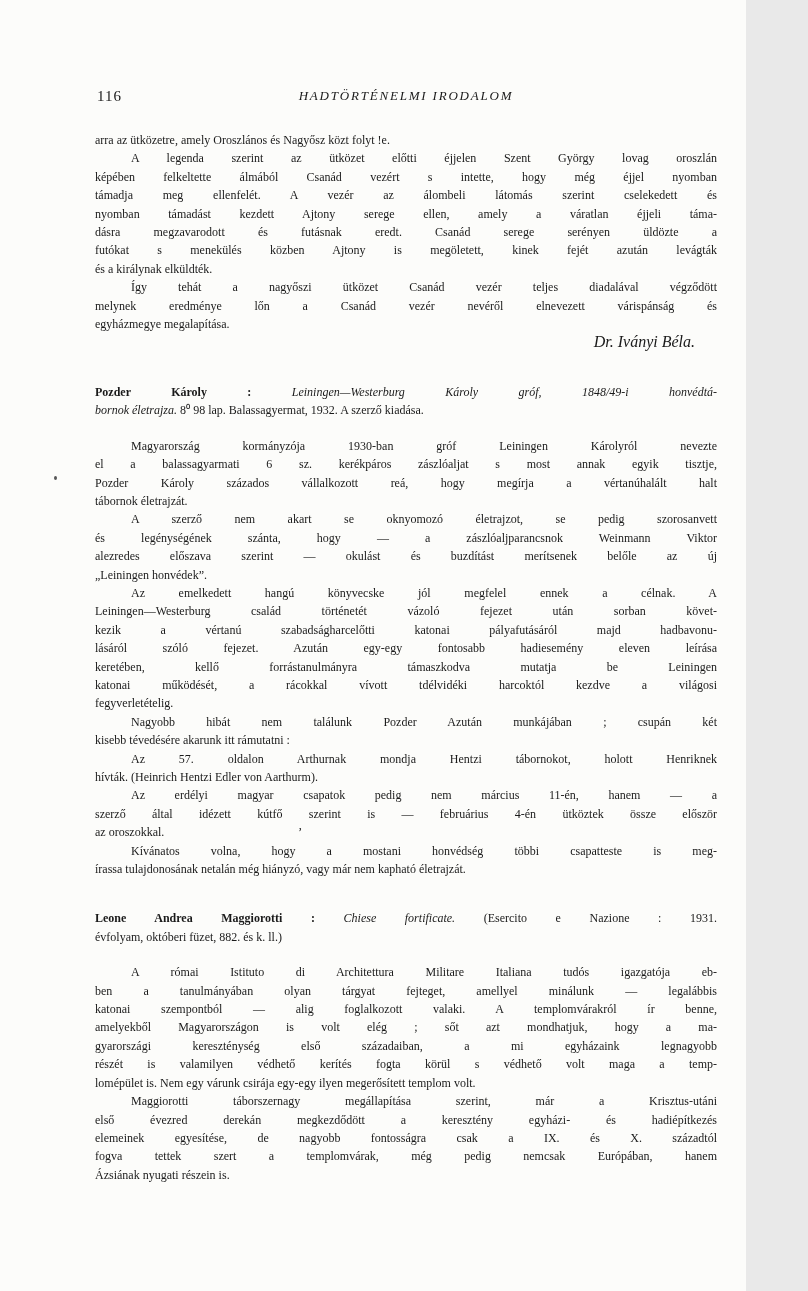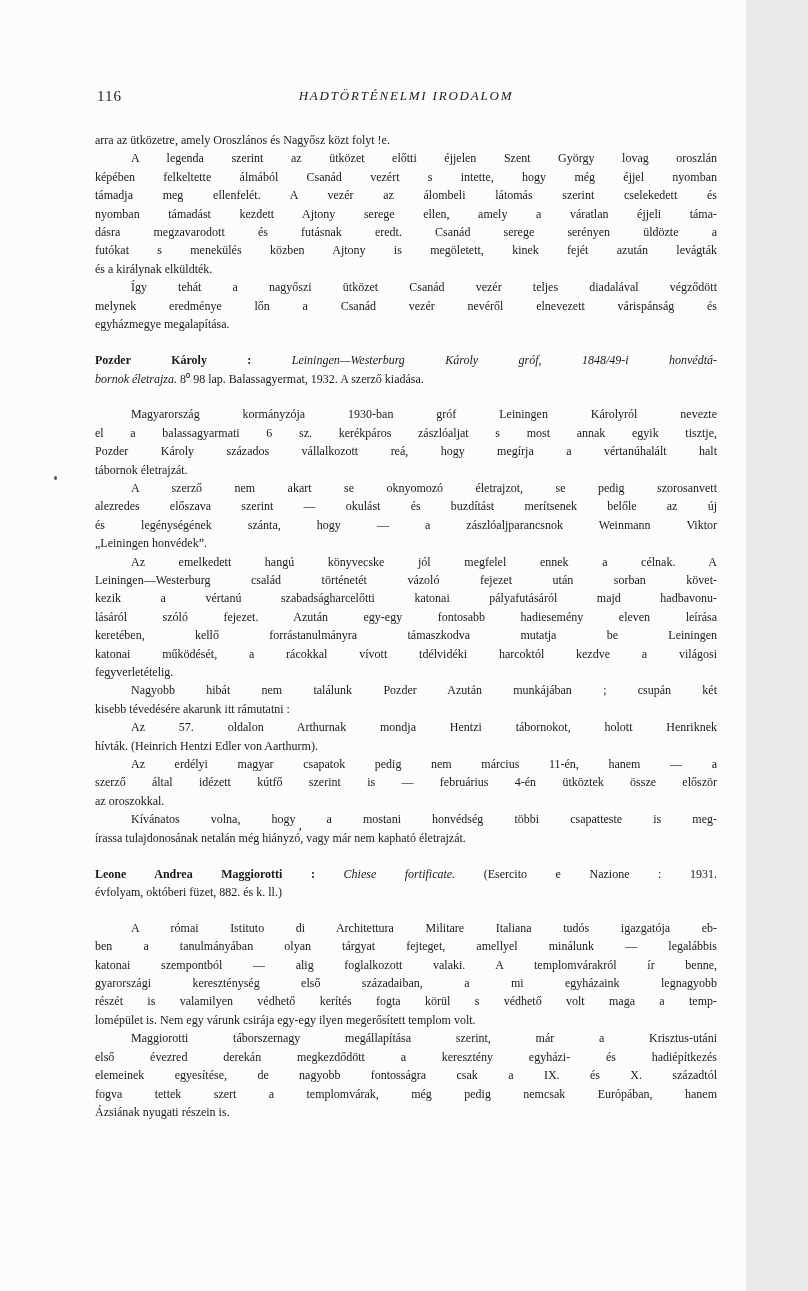--- a/index.html
+++ b/index.html
@@ -39,21 +39,21 @@
     font-size: 12px;
     line-height: 18.4px;
     text-align: justify;
     text-align-last: justify;
     white-space: normal;
   }
   .line.pl { text-align: left; text-align-last: left; }
   .line.ind { text-indent: 36px; }
   .seg-b { font-weight: bold; }
   .seg-i { font-style: italic; }
-  .block.heading { margin: 18px 0 17px 0; }
+  .block.heading { margin: 31px 0 17px 0; }
   .block.signature .line {
     text-align: right; text-align-last: right;
     font-style: italic;
     padding-right: 22px;
     font-size: 16px;
   }
   .artifact-dot {
     position: absolute; left: 54px; top: 476px;
     width: 3px; height: 4px; border-radius: 50%;
     background: #3a3a3a; opacity: .85;
@@ -84,36 +84,39 @@
             <div class="line"><span>nyomban támadást kezdett Ajtony serege ellen, amely a váratlan éjjeli táma-</span></div>
             <div class="line"><span>dásra megzavarodott és futásnak eredt. Csanád serege serényen üldözte a</span></div>
             <div class="line"><span>futókat s menekülés közben Ajtony is megöletett, kinek fejét azután levágták</span></div>
             <div class="line pl"><span>és a királynak elküldték.</span></div>
           </div>
           <div class="block para">
             <div class="line ind"><span>Így tehát a nagyőszi ütközet Csanád vezér teljes diadalával végződött</span></div>
             <div class="line"><span>melynek eredménye lőn a Csanád vezér nevéről elnevezett várispánság és</span></div>
             <div class="line pl"><span>egyházmegye megalapítása.</span></div>
           </div>
+          <div class="block signature">
+            <div class="line pl"><span class="seg-i">Dr. Iványi Béla.</span></div>
+          </div>
         </section>
         <section>
           <div class="block heading">
             <div class="line"><span class="seg-b">Pozder Károly : </span><span class="seg-i">Leiningen—Westerburg Károly gróf, 1848/49-i honvédtá-</span></div>
             <div class="line pl"><span class="seg-i">bornok életrajza. </span><span>8⁰ 98 lap. Balassagyermat, 1932. A szerző kiadása.</span></div>
           </div>
           <div class="block para">
             <div class="line ind"><span>Magyarország kormányzója 1930-ban gróf Leiningen Károlyról nevezte</span></div>
             <div class="line"><span>el a balassagyarmati 6 sz. kerékpáros zászlóaljat s most annak egyik tisztje,</span></div>
             <div class="line"><span>Pozder Károly százados vállalkozott reá, hogy megírja a vértanúhalált halt</span></div>
             <div class="line pl"><span>tábornok életrajzát.</span></div>
           </div>
           <div class="block para">
             <div class="line ind"><span>A szerző nem akart se oknyomozó életrajzot, se pedig szorosanvett</span></div>
+            <div class="line"><span>és legénységének szánta, hogy — a zászlóaljparancsnok Weinmann Viktor</span></div>
             <div class="line"><span>alezredes előszava szerint — okulást és buzdítást merítsenek belőle az új</span></div>
-            <div class="line"><span>és legénységének szánta, hogy — a zászlóaljparancsnok Weinmann Viktor</span></div>
             <div class="line pl"><span>„Leiningen honvédek”.</span></div>
           </div>
           <div class="block para">
             <div class="line ind"><span>Az emelkedett hangú könyvecske jól megfelel ennek a célnak. A</span></div>
             <div class="line"><span>Leiningen—Westerburg család történetét vázoló fejezet után sorban követ-</span></div>
             <div class="line"><span>kezik a vértanú szabadságharcelőtti katonai pályafutásáról majd hadbavonu-</span></div>
             <div class="line"><span>lásáról szóló fejezet. Azután egy-egy fontosabb hadiesemény eleven leírása</span></div>
             <div class="line"><span>keretében, kellő forrástanulmányra támaszkodva mutatja be Leiningen</span></div>
             <div class="line"><span>katonai működését, a rácokkal vívott tdélvidéki harcoktól kezdve a világosi</span></div>
             <div class="line pl"><span>fegyverletételig.</span></div>
@@ -138,20 +141,21 @@
         </section>
         <section>
           <div class="block heading">
             <div class="line"><span class="seg-b">Leone Andrea Maggiorotti : </span><span class="seg-i">Chiese fortificate. </span><span>(Esercito e Nazione : 1931.</span></div>
             <div class="line pl"><span>évfolyam, októberi füzet, 882. és k. ll.)</span></div>
           </div>
           <div class="block para">
             <div class="line ind"><span>A római Istituto di Architettura Militare Italiana tudós igazgatója eb-</span></div>
             <div class="line"><span>ben a tanulmányában olyan tárgyat fejteget, amellyel minálunk — legalábbis</span></div>
             <div class="line"><span>katonai szempontból — alig foglalkozott valaki. A templomvárakról ír benne,</span></div>
+            <div class="line"><span>amelyekből Magyarországon is volt elég ; sőt azt mondhatjuk, hogy a ma-</span></div>
             <div class="line"><span>gyarországi kereszténység első századaiban, a mi egyházaink legnagyobb</span></div>
             <div class="line"><span>részét is valamilyen védhető kerítés fogta körül s védhető volt maga a temp-</span></div>
             <div class="line pl"><span>lomépület is. Nem egy várunk csirája egy-egy ilyen megerősített templom volt.</span></div>
           </div>
           <div class="block para">
             <div class="line ind"><span>Maggiorotti táborszernagy megállapítása szerint, már a Krisztus-utáni</span></div>
             <div class="line"><span>első évezred derekán megkezdődött a keresztény egyházi- és hadiépítkezés</span></div>
             <div class="line"><span>elemeinek egyesítése, de nagyobb fontosságra csak a IX. és X. századtól</span></div>
             <div class="line"><span>fogva tettek szert a templomvárak, még pedig nemcsak Európában, hanem</span></div>
             <div class="line pl"><span>Ázsiának nyugati részein is.</span></div>

